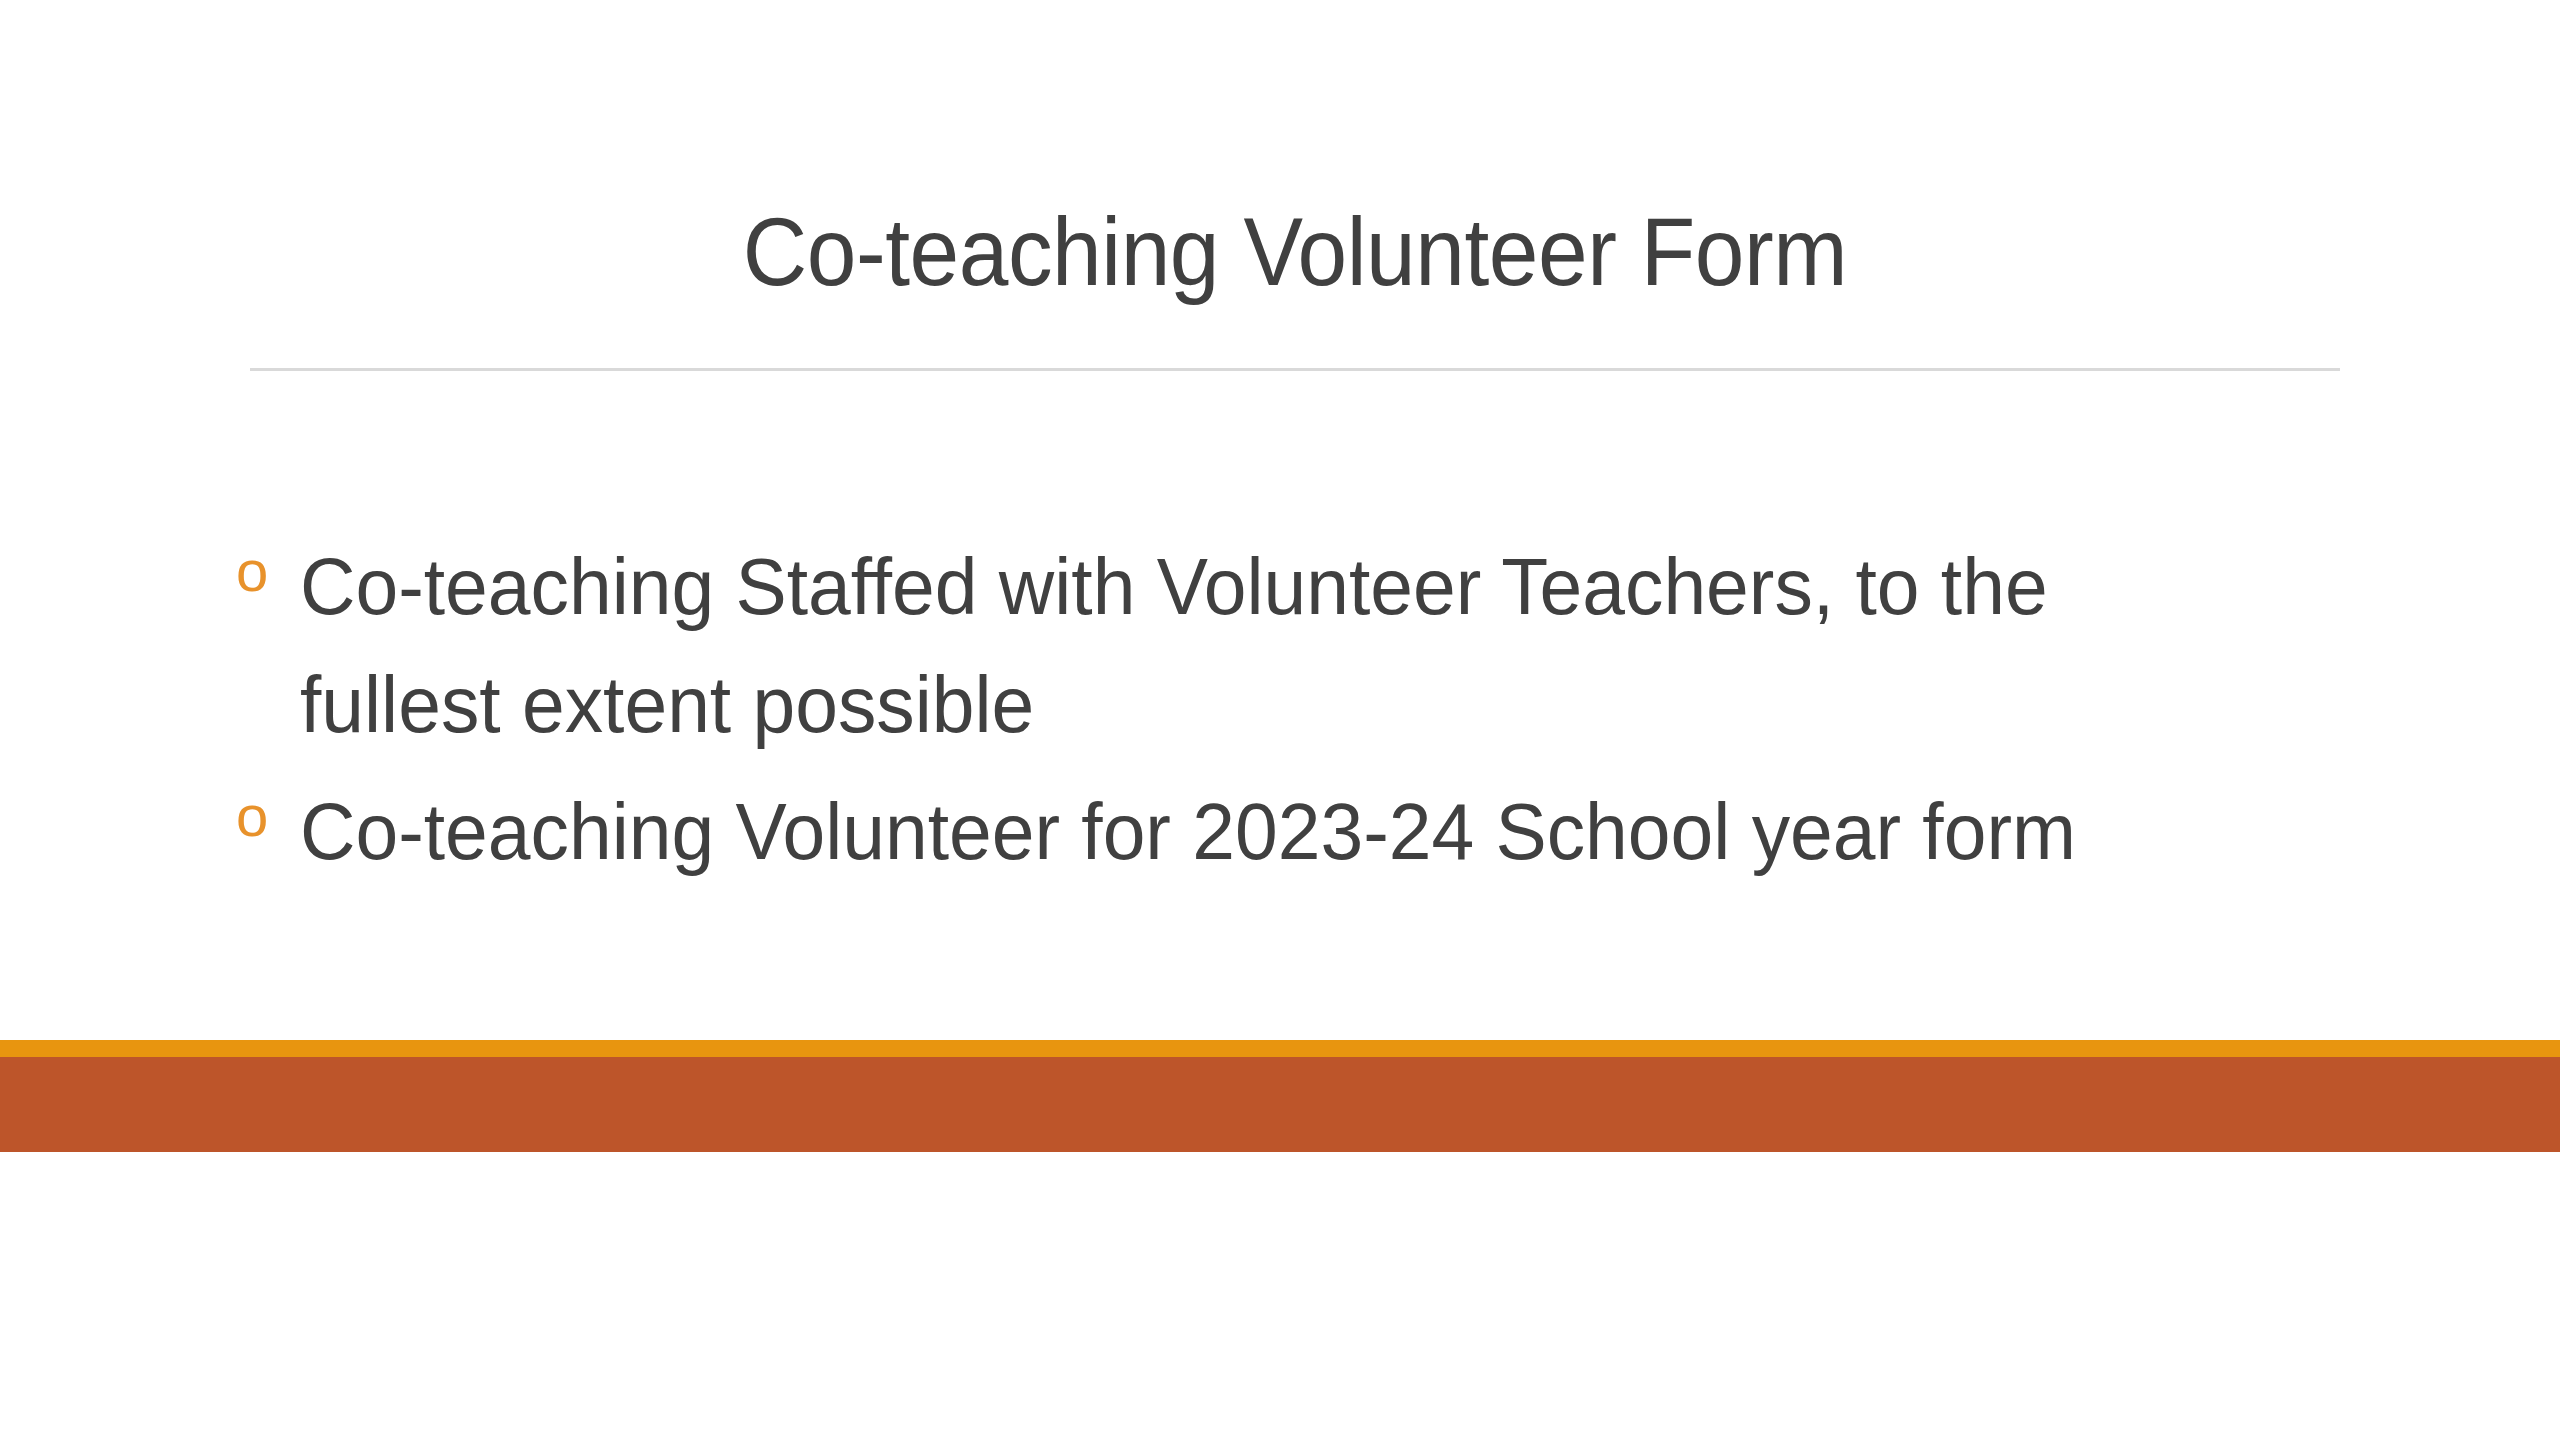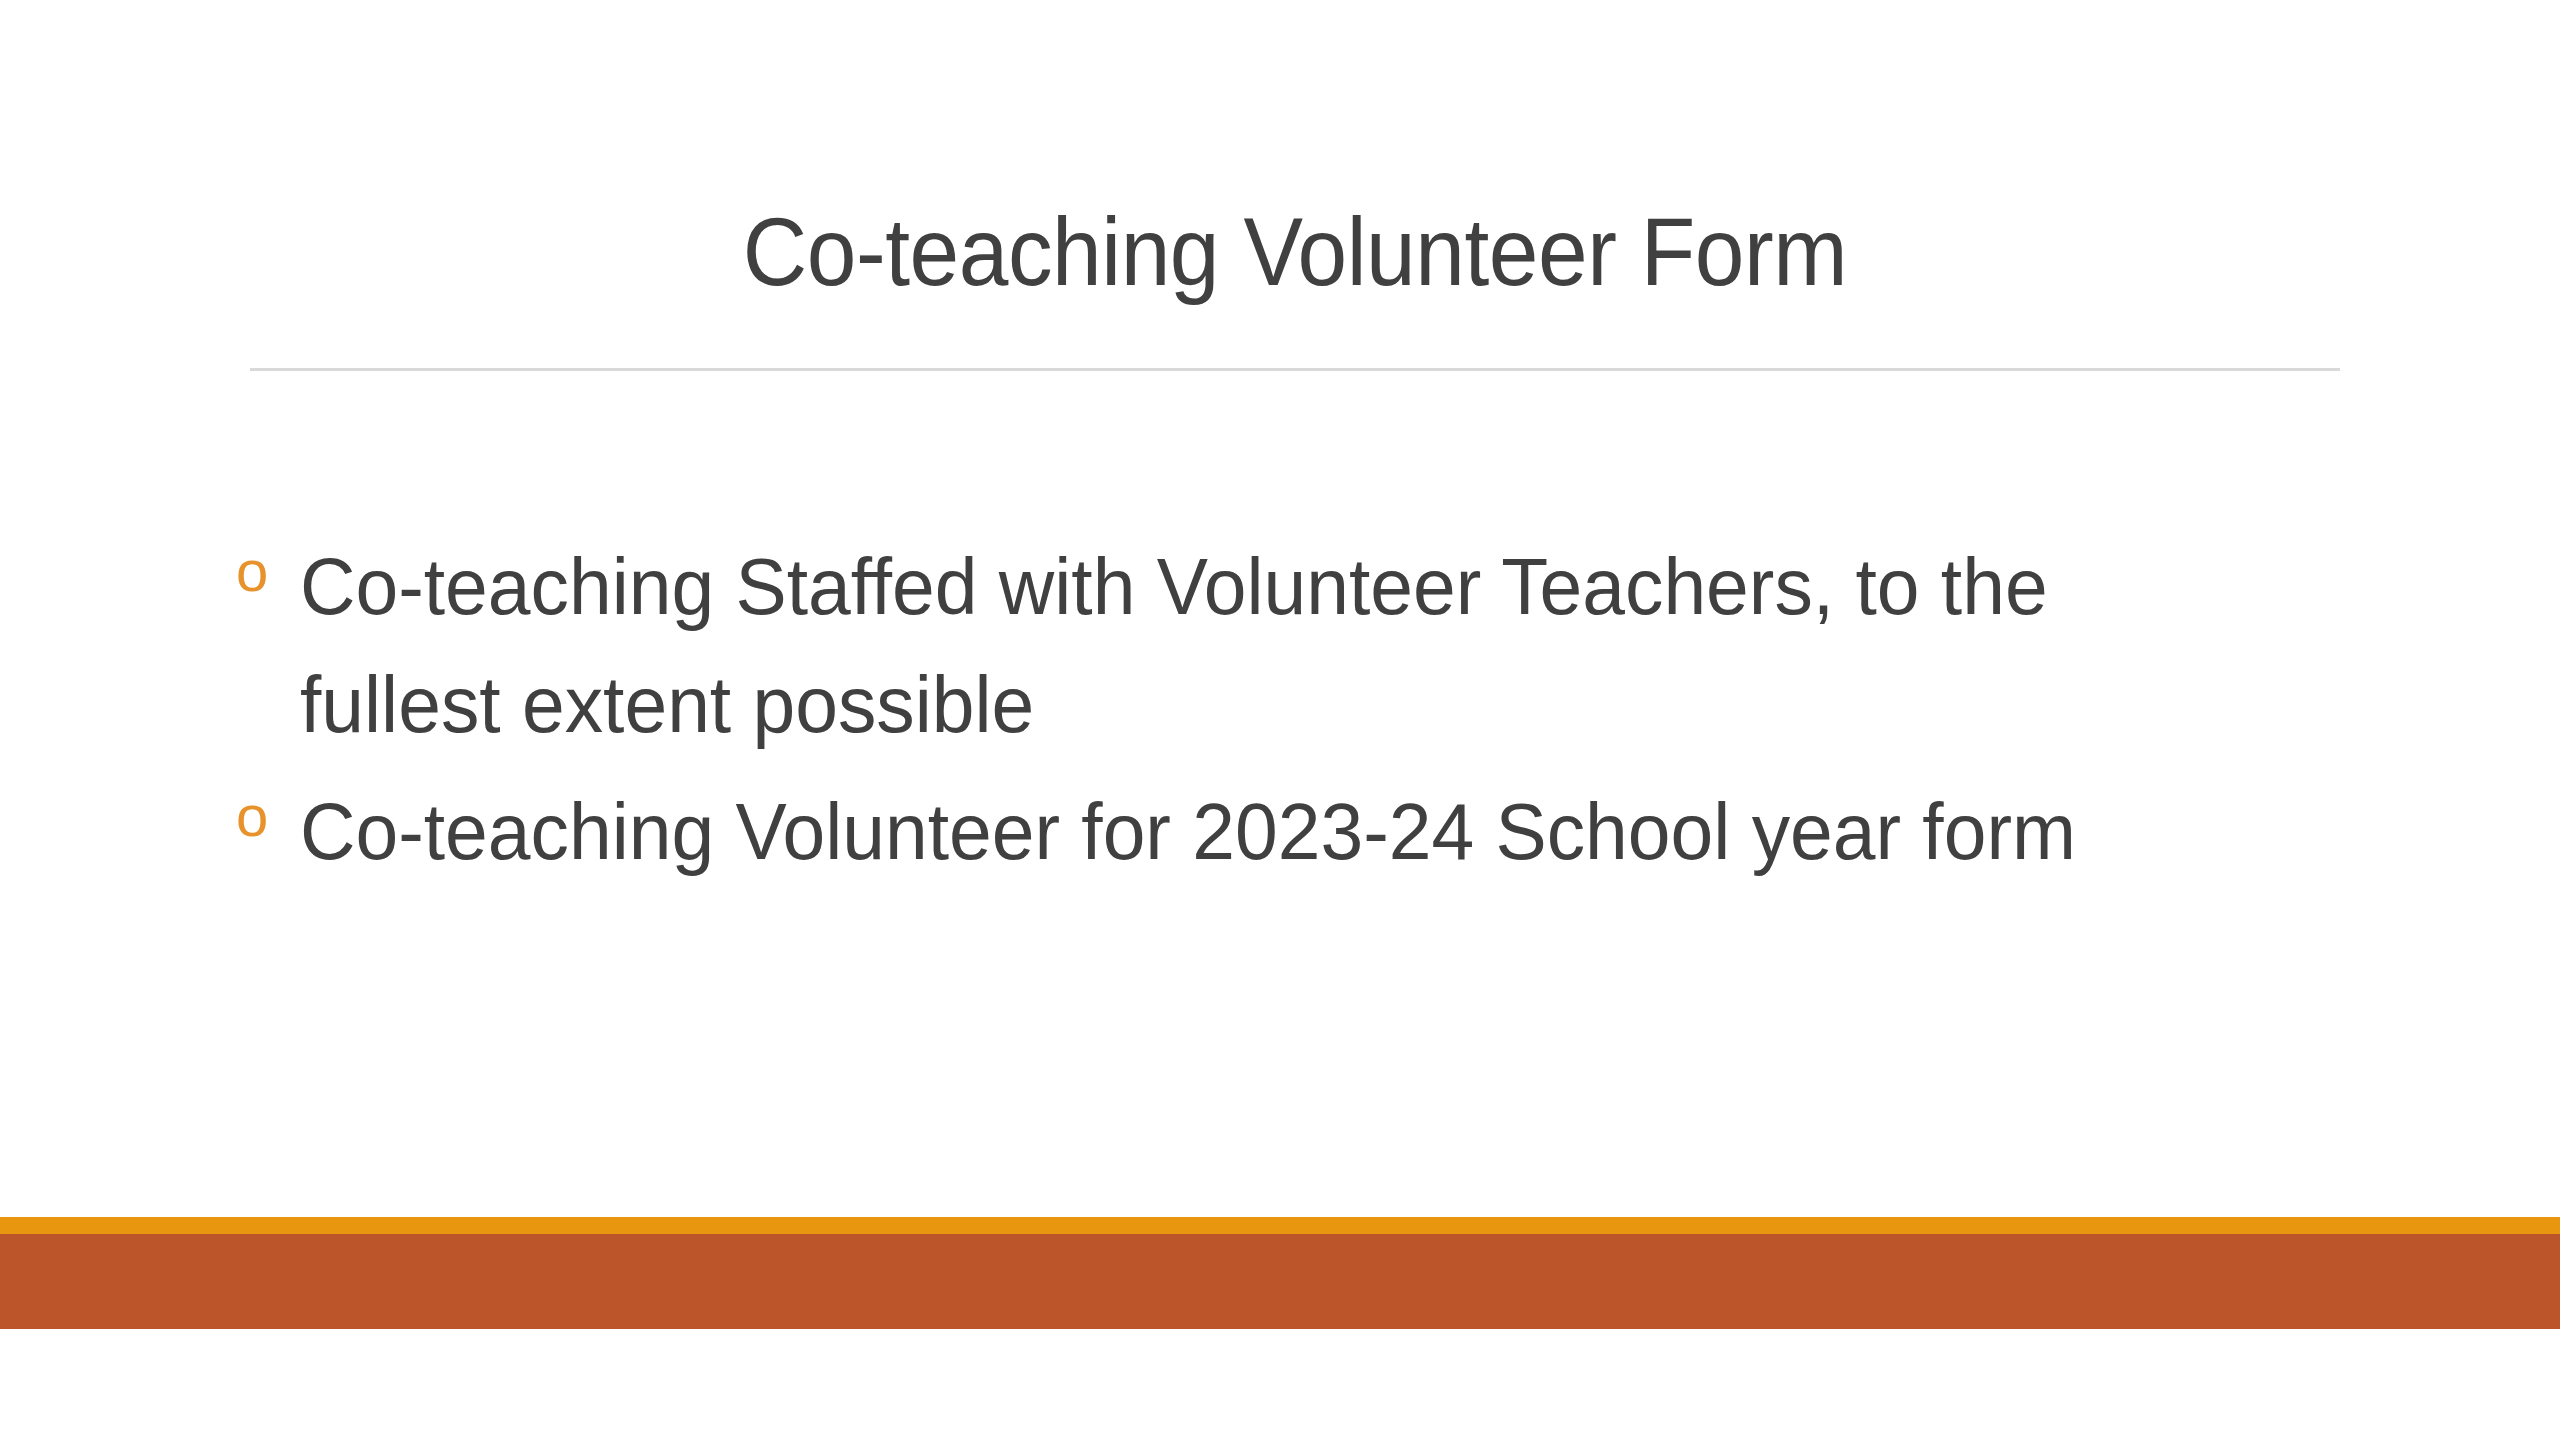--- a/index.html
+++ b/index.html
@@ -5,21 +5,21 @@
 <style>
   html, body {
     margin: 0;
     padding: 0;
     background: #ffffff;
   }
 
   .slide {
     position: relative;
     width: 2560px;
-    height: 1329px;
+    height: 1152px;
     background: #ffffff;
     overflow: hidden;
     font-family: "Liberation Sans", "DejaVu Sans", sans-serif;
     -webkit-font-smoothing: antialiased;
   }
 
   
   .title-block {
     position: absolute;
     left: 250px;

